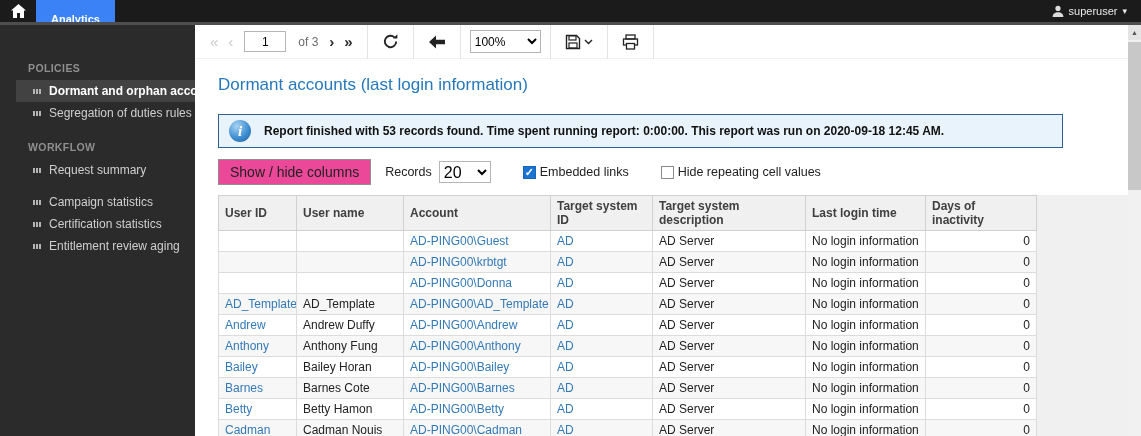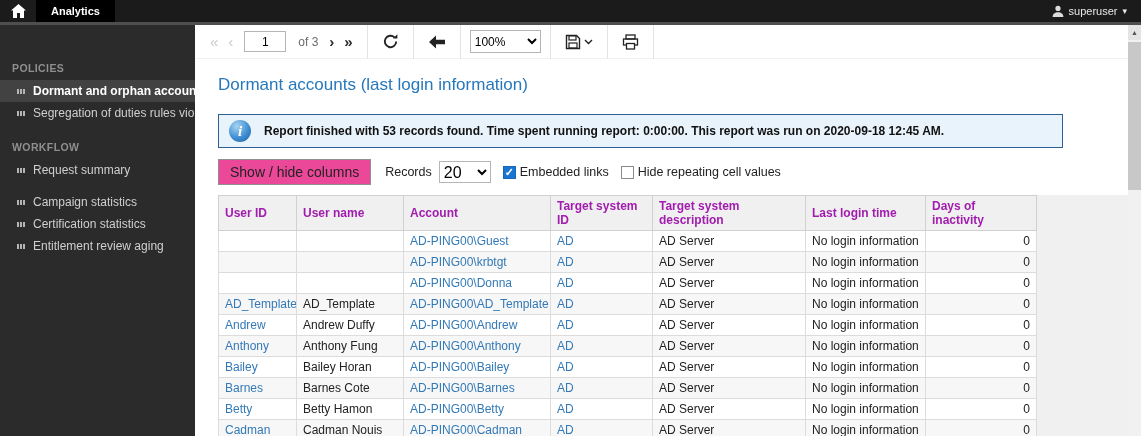--- a/index.html
+++ b/index.html
@@ -6,31 +6,31 @@
   html,body { margin:0; padding:0; }
   body {
     width:1141px; height:436px; overflow:hidden; position:relative;
     font-family:"Liberation Sans", sans-serif; background:#fff;
   }
 
   
   .topbar { position:absolute; top:0; left:0; width:1141px; height:22px;
     background:#1b1b1b; display:flex; align-items:center; z-index:5; }
   .home-btn { width:36px; height:22px; display:flex; align-items:center; justify-content:center; cursor:pointer; }
-  .top-tab { background:#000000; color:#fff; font-size:11px; font-weight:bold;
-    height:22px; line-height:22px; padding:0 15px; cursor:pointer; }
+  .top-tab { background:#3b82f6; color:#fff; font-size:11px; font-weight:bold;
+    height:22px; line-height:22px; padding:8px 15px; cursor:pointer; }
   .user-area { margin-left:auto; display:flex; align-items:center; gap:5px;
     color:#e8e8e8; font-size:11px; padding-right:14px; cursor:pointer; }
   .user-caret { font-size:9px; color:#e8e8e8; }
   .top-divider { position:absolute; top:22px; left:0; width:1141px; height:3px; background:#4e4e4e; z-index:5; }
 
   
   .sidebar { position:absolute; top:25px; left:0; width:195px; height:411px;
     background:#2b2b2b; padding-top:30px; }
-  .section { margin-bottom:10px; }
+  .section { margin-bottom:10px;padding-left:16px; }
   .section-title { color:#8f8f8f; font-size:10.5px; font-weight:bold;
     letter-spacing:.4px; padding:7px 12px 6px 12px; }
   .side-item { display:flex; align-items:center; gap:8px; padding:4px 6px 4px 17px;
     color:#cfcfcf; font-size:12px; cursor:pointer; white-space:nowrap; overflow:hidden; }
   .side-item.active { background:#424242; color:#fff; font-weight:bold; }
   .mini-icon { display:inline-flex; gap:1px; flex:none; }
   .mini-icon i { width:2px; height:5px; background:#b5b5b5; display:block; }
 
   
   .main { position:absolute; top:25px; left:195px; width:933px; height:411px; background:#fff; }
@@ -58,32 +58,32 @@
     color:#fff; font-family:"Liberation Serif", serif; font-style:italic; font-weight:bold;
     display:flex; align-items:center; justify-content:center; font-size:15px; }
   .info-text { font-size:12px; font-weight:bold; color:#111; }
 
   .controls { margin-top:11px; display:flex; align-items:center; }
   .btn-showhide { border:1px solid #8f8f8f; background:#ec4899; font-size:14px; color:#222;
     padding:4px 11px; cursor:pointer; font-family:"Liberation Sans",sans-serif; }
   .records-label { font-size:12.5px; color:#222; margin:0 7px 0 14px; }
   .records-select { height:22px; width:52px; font-size:16px; border:1px solid #b5b5b5;
     background:#fff; font-family:"Liberation Sans",sans-serif; }
-  .cbx-wrap { display:flex; align-items:center; gap:4px; margin-left:12px; cursor:pointer; }
+  .cbx-wrap { display:flex; align-items:center; gap:4px; margin-left:32px; cursor:pointer; }
   .cbx { width:13px; height:13px; border:1px solid #8a8a8a; background:#fff; position:relative; flex:none; }
   .cbx.checked { background:#1975d1; border-color:#1767b8; }
   .cbx.checked::after { content:"\2713"; position:absolute; top:-1px; left:1px;
     color:#fff; font-size:11px; font-weight:bold; }
   .cbx-label { font-size:12.5px; color:#222; }
 
   
   .table-zone { margin-top:10px; display:flex; align-items:stretch; }
   table.report { border-collapse:collapse; table-layout:fixed; width:818px; flex:none; }
   table.report th { background:#f0f0f0; border:1px solid #d0d0d0; font-size:12px;
-    font-weight:bold; color:#a21caf; text-align:left; padding:3px 6px; height:20px; }
+    font-weight:bold; color:#404040; text-align:left; padding:3px 6px; height:20px; }
   table.report td { border:1px solid #dcdcdc; font-size:12px; color:#222;
     padding:2px 6px; height:21px; background:#fff; overflow:hidden; white-space:nowrap; }
   table.report tbody tr:nth-child(even) td { background:#f7f7f7; }
   td .cell-link { color:#3379b7; cursor:pointer; }
   td.num { text-align:right; padding-right:8px; }
   .table-filler { width:92px; background:#f0f0f0; flex:none; }
 
   
   .scrollbar { position:absolute; top:25px; right:0; width:13px; height:411px; background:#f1f1f1; }
   .sb-btn { height:15px; background:#e4e4e4; display:flex; align-items:center;

